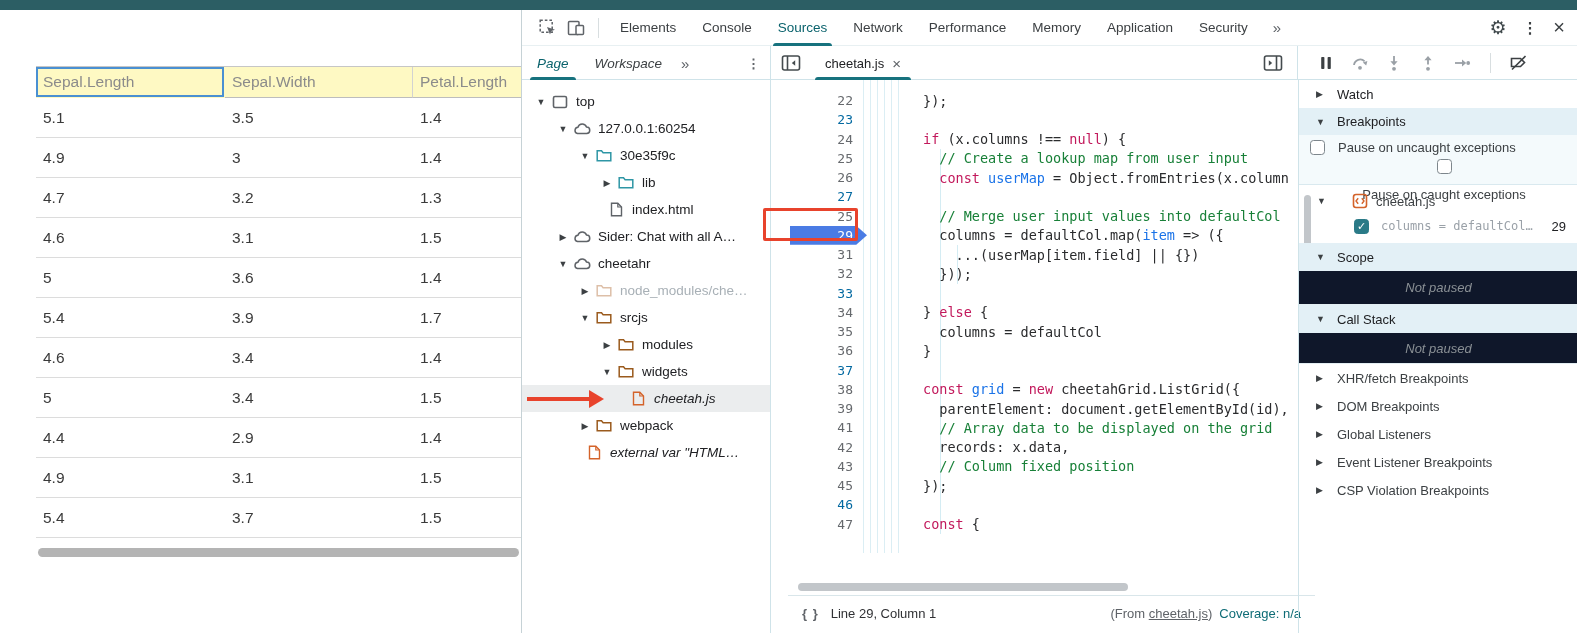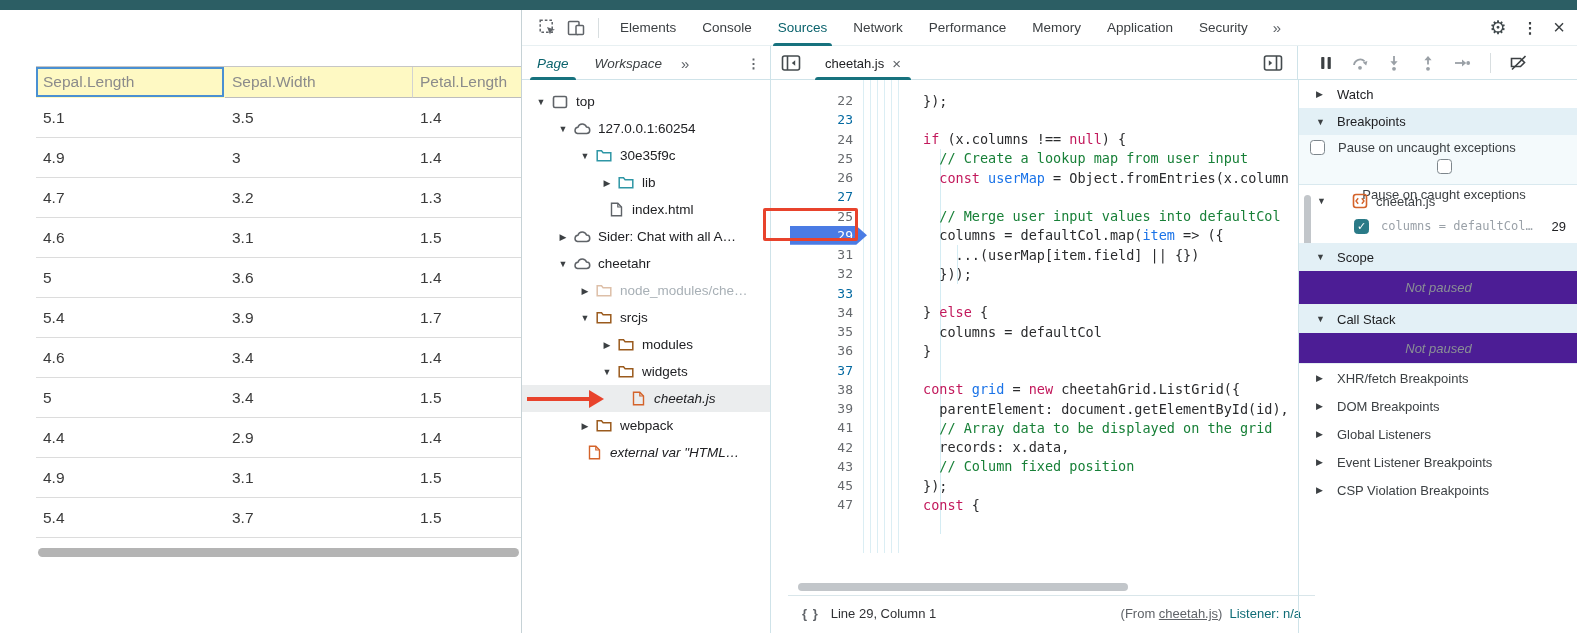--- a/index.html
+++ b/index.html
@@ -97,21 +97,21 @@
   #status-from { color:#5f6368; }
   #status-from .lnk { text-decoration:underline; }
   #status-coverage { color:#0e6c76; }
 
   
   #debug-panel { position:absolute; left:776px; top:70px; width:280px; height:553px; border-left:1px solid #cfe3e9;
                  overflow:hidden; font-size:13px; }
   .sb-h { height:28px; display:flex; align-items:center; padding-left:17px; color:#202124; }
   .sb-h .arr { flex:none; width:13px; margin-right:8px; font-size:9px; color:#3c4043; }
   .sb-h.open { background:#e3f0f6; }
-  .sb-note { height:34px; background:#4c1d95; display:flex; align-items:center; justify-content:center;
+  .sb-note { height:34px; background:#0f172a; display:flex; align-items:center; justify-content:center;
              font-style:italic; color:#8a9095; border-bottom:1px solid #e3eef2; }
   .cb-row { height:24px; background:#f4fafc; display:flex; align-items:center; padding-left:11px; gap:13px; }
   .cb { flex:none; width:15px; height:15px; border:1.5px solid #7d868c; border-radius:3.5px; background:#fff; }
   .cb.checked { border-color:#2a7a87; background:#2a7a87; color:#fff; display:flex; align-items:center;
                 justify-content:center; font-size:11px; }
   #bp-group-row { height:24px; margin-top:4px; display:flex; align-items:center; padding-left:18px; }
   #bp-group-row .arr { width:13px; font-size:9px; color:#3c4043; }
   #bp-group-row .badge { margin-left:22px; }
   #bp-group-row .lbl { margin-left:8px; }
   #bp-entry-row { height:26px; display:flex; align-items:center; padding-left:55px; padding-right:12px; margin-bottom:4px; }
@@ -532,33 +532,37 @@
           </div>
           <div class="cl">
             <span class="gut">43</span>
             <span class="ccode"><span class="tk-d">  </span><span class="tk-c">// Column fixed position</span></span>
           </div>
           <div class="cl">
             <span class="gut">45</span>
             <span class="ccode"><span class="tk-d">});</span></span>
           </div>
           <div class="cl">
+            <span class="gut empty">46</span>
+            <span class="ccode"></span>
+          </div>
+          <div class="cl">
             <span class="gut">47</span>
             <span class="ccode"><span class="tk-k">const</span><span class="tk-d"> {</span></span>
           </div>
         </div>
     </div>
     <div id="editor-vscroll"></div>
     <div id="editor-hscroll"></div>
     <div id="editor-status">
       <span id="pp-icon">{ }</span>
       <span>Line 29, Column 1</span>
       <span id="status-right">
         <span id="status-from"><span>(From </span><span class="lnk">cheetah.js</span><span>)</span></span>
-        <span id="status-coverage">Listener: n/a</span>
+        <span id="status-coverage">Coverage: n/a</span>
       </span>
     </div>
   </div>
 
   <div id="debug-panel">
     <div class="sb-h">
       <span class="arr">▶</span>
       <span>Watch</span>
     </div>
     <div class="sb-h open" style="height:27px;">

